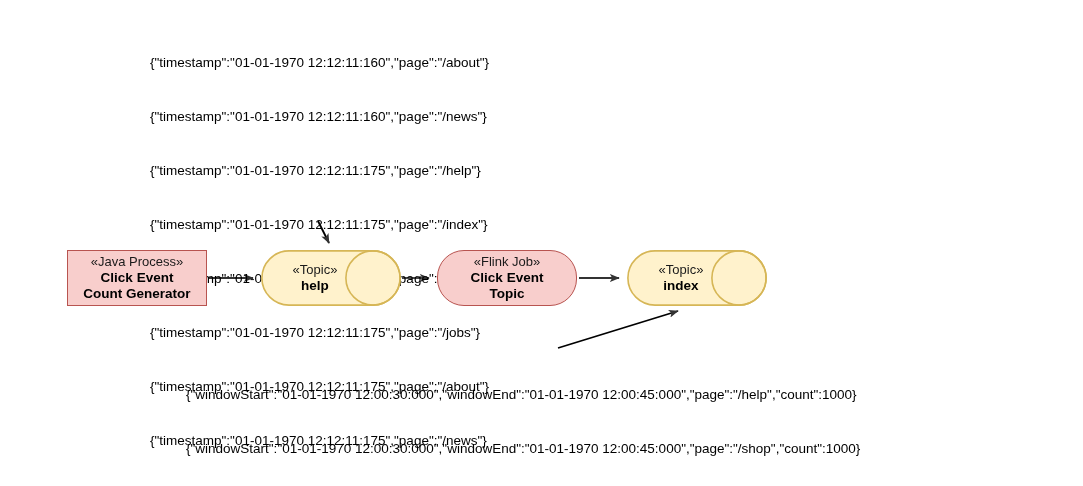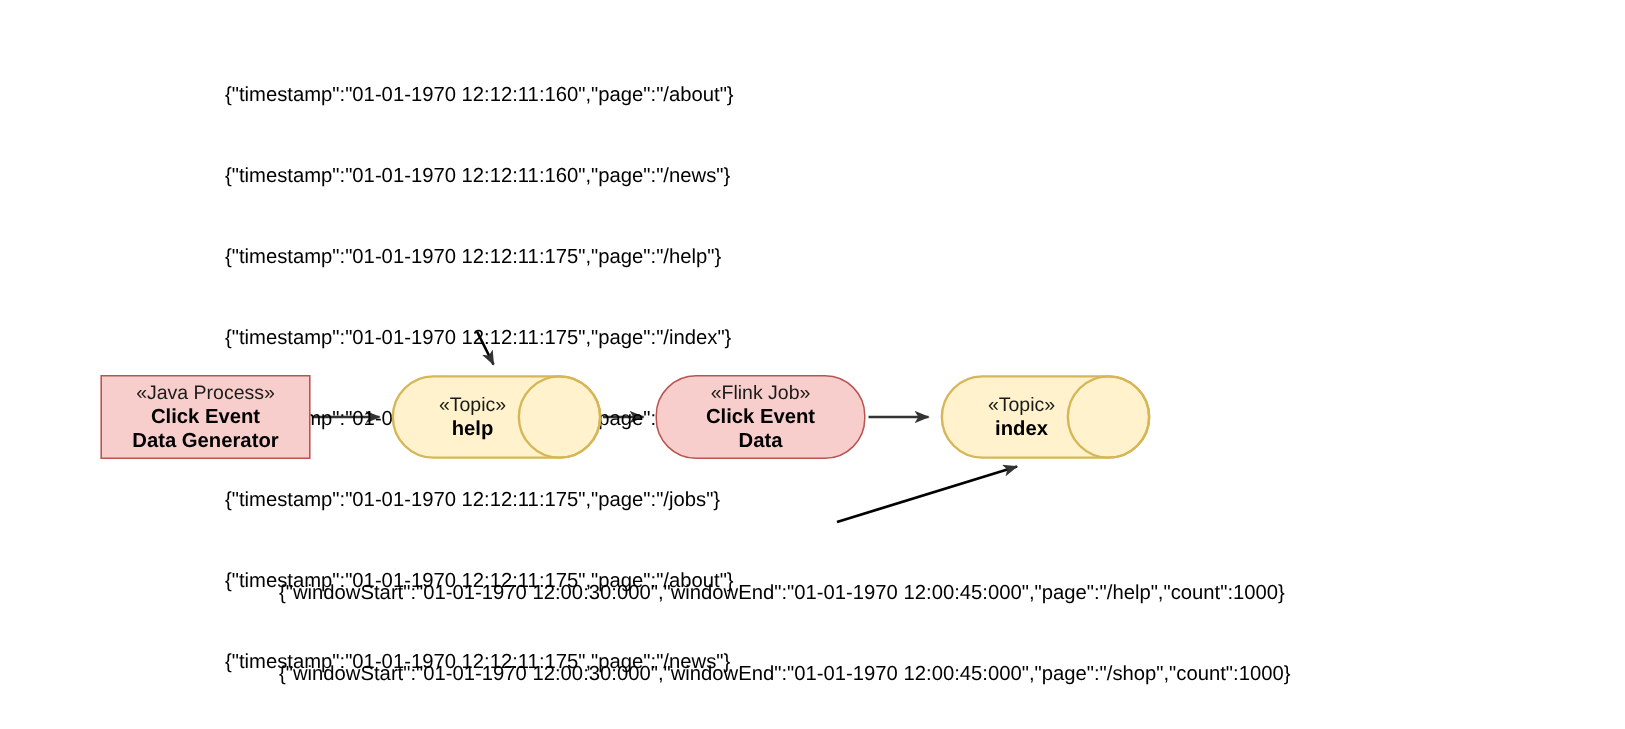--- a/index.html
+++ b/index.html
@@ -172,38 +172,38 @@
     <span class="log-line">{"timestamp":"01-01-1970 12:12:11:175","page":"/about"}</span>
     <span class="log-line">{"timestamp":"01-01-1970 12:12:11:175","page":"/news"}</span>
     
     
     
   </div>
 
   <div id="node-generator" class="node node-rect">
     <span class="stereotype">«Java Process»</span>
     <span class="node-name">Click Event</span>
-    <span class="node-name">Data Generator</span>
+    <span class="node-name">Count Generator</span>
   </div>
 
   <div id="topic-input" class="topic">
     <svg width="140" height="56" viewBox="0 0 140 56">
       <path d="M28,0.9 L112,0.9 A27.1,27.1 0 0 1 112,55.1 L28,55.1 A27.1,27.1 0 0 1 28,0.9 Z" fill="#fff2cc" stroke="#d6b656" stroke-width="1.6"></path>
       <ellipse cx="112" cy="28" rx="27.1" ry="27.1" fill="none" stroke="#d6b656" stroke-width="1.6"></ellipse>
     </svg>
     <div class="topic-label">
       <span class="stereotype">«Topic»</span>
       <span class="node-name">help</span>
     </div>
   </div>
 
   <div id="node-flinkjob" class="node node-rect">
     <span class="stereotype">«Flink Job»</span>
     <span class="node-name">Click Event</span>
-    <span class="node-name">Data</span>
+    <span class="node-name">Topic</span>
   </div>
 
   <div id="topic-output" class="topic">
     <svg width="140" height="56" viewBox="0 0 140 56">
       <path d="M28,0.9 L112,0.9 A27.1,27.1 0 0 1 112,55.1 L28,55.1 A27.1,27.1 0 0 1 28,0.9 Z" fill="#fff2cc" stroke="#d6b656" stroke-width="1.6"></path>
       <ellipse cx="112" cy="28" rx="27.1" ry="27.1" fill="none" stroke="#d6b656" stroke-width="1.6"></ellipse>
     </svg>
     <div class="topic-label">
       <span class="stereotype">«Topic»</span>
       <span class="node-name">index</span>

